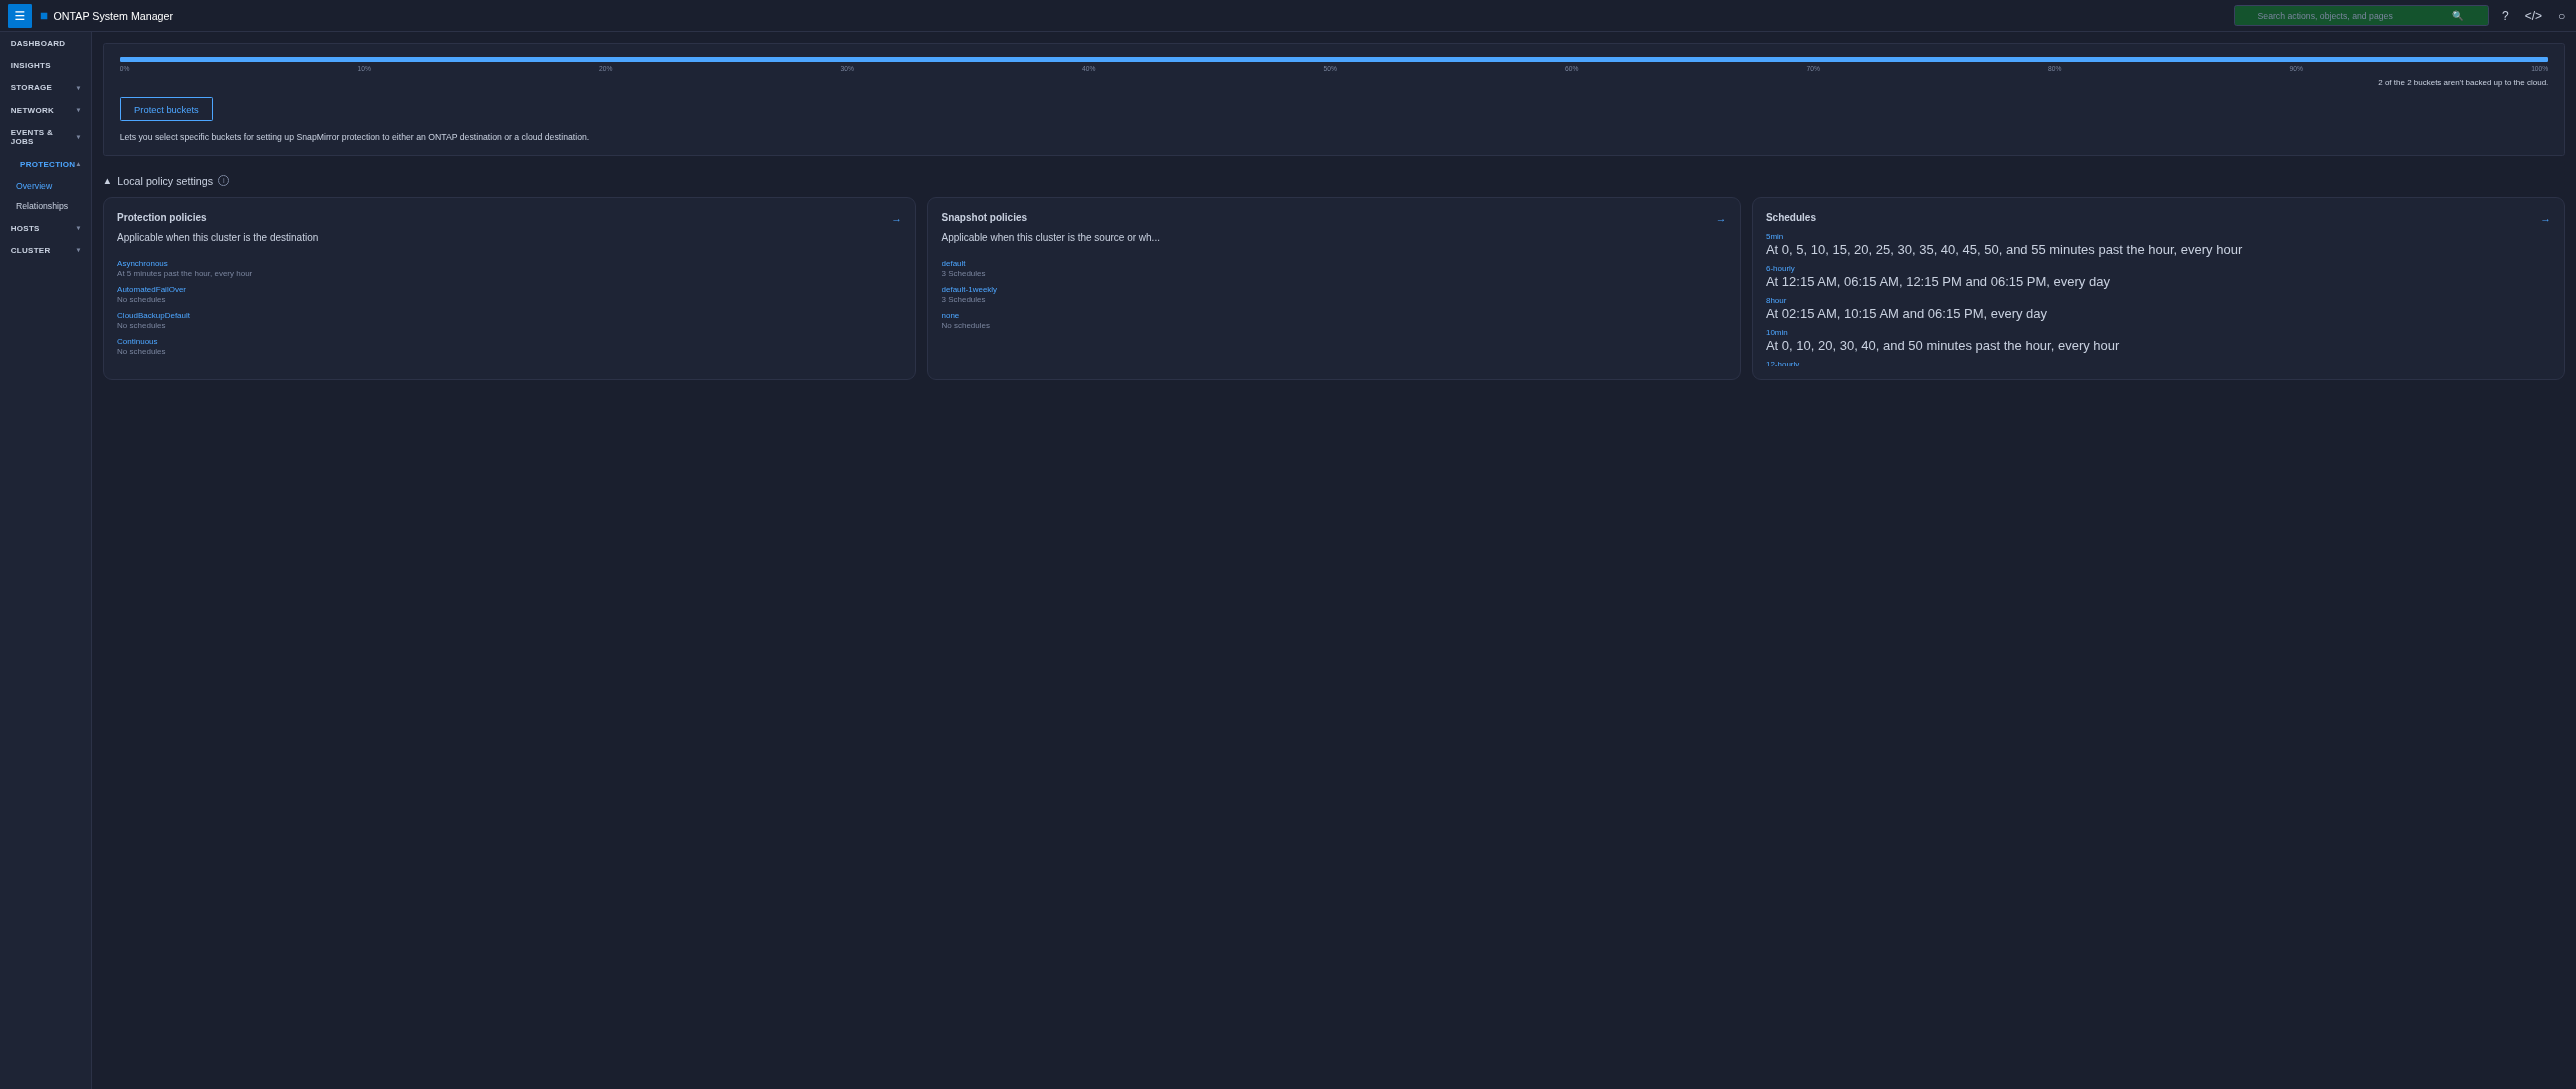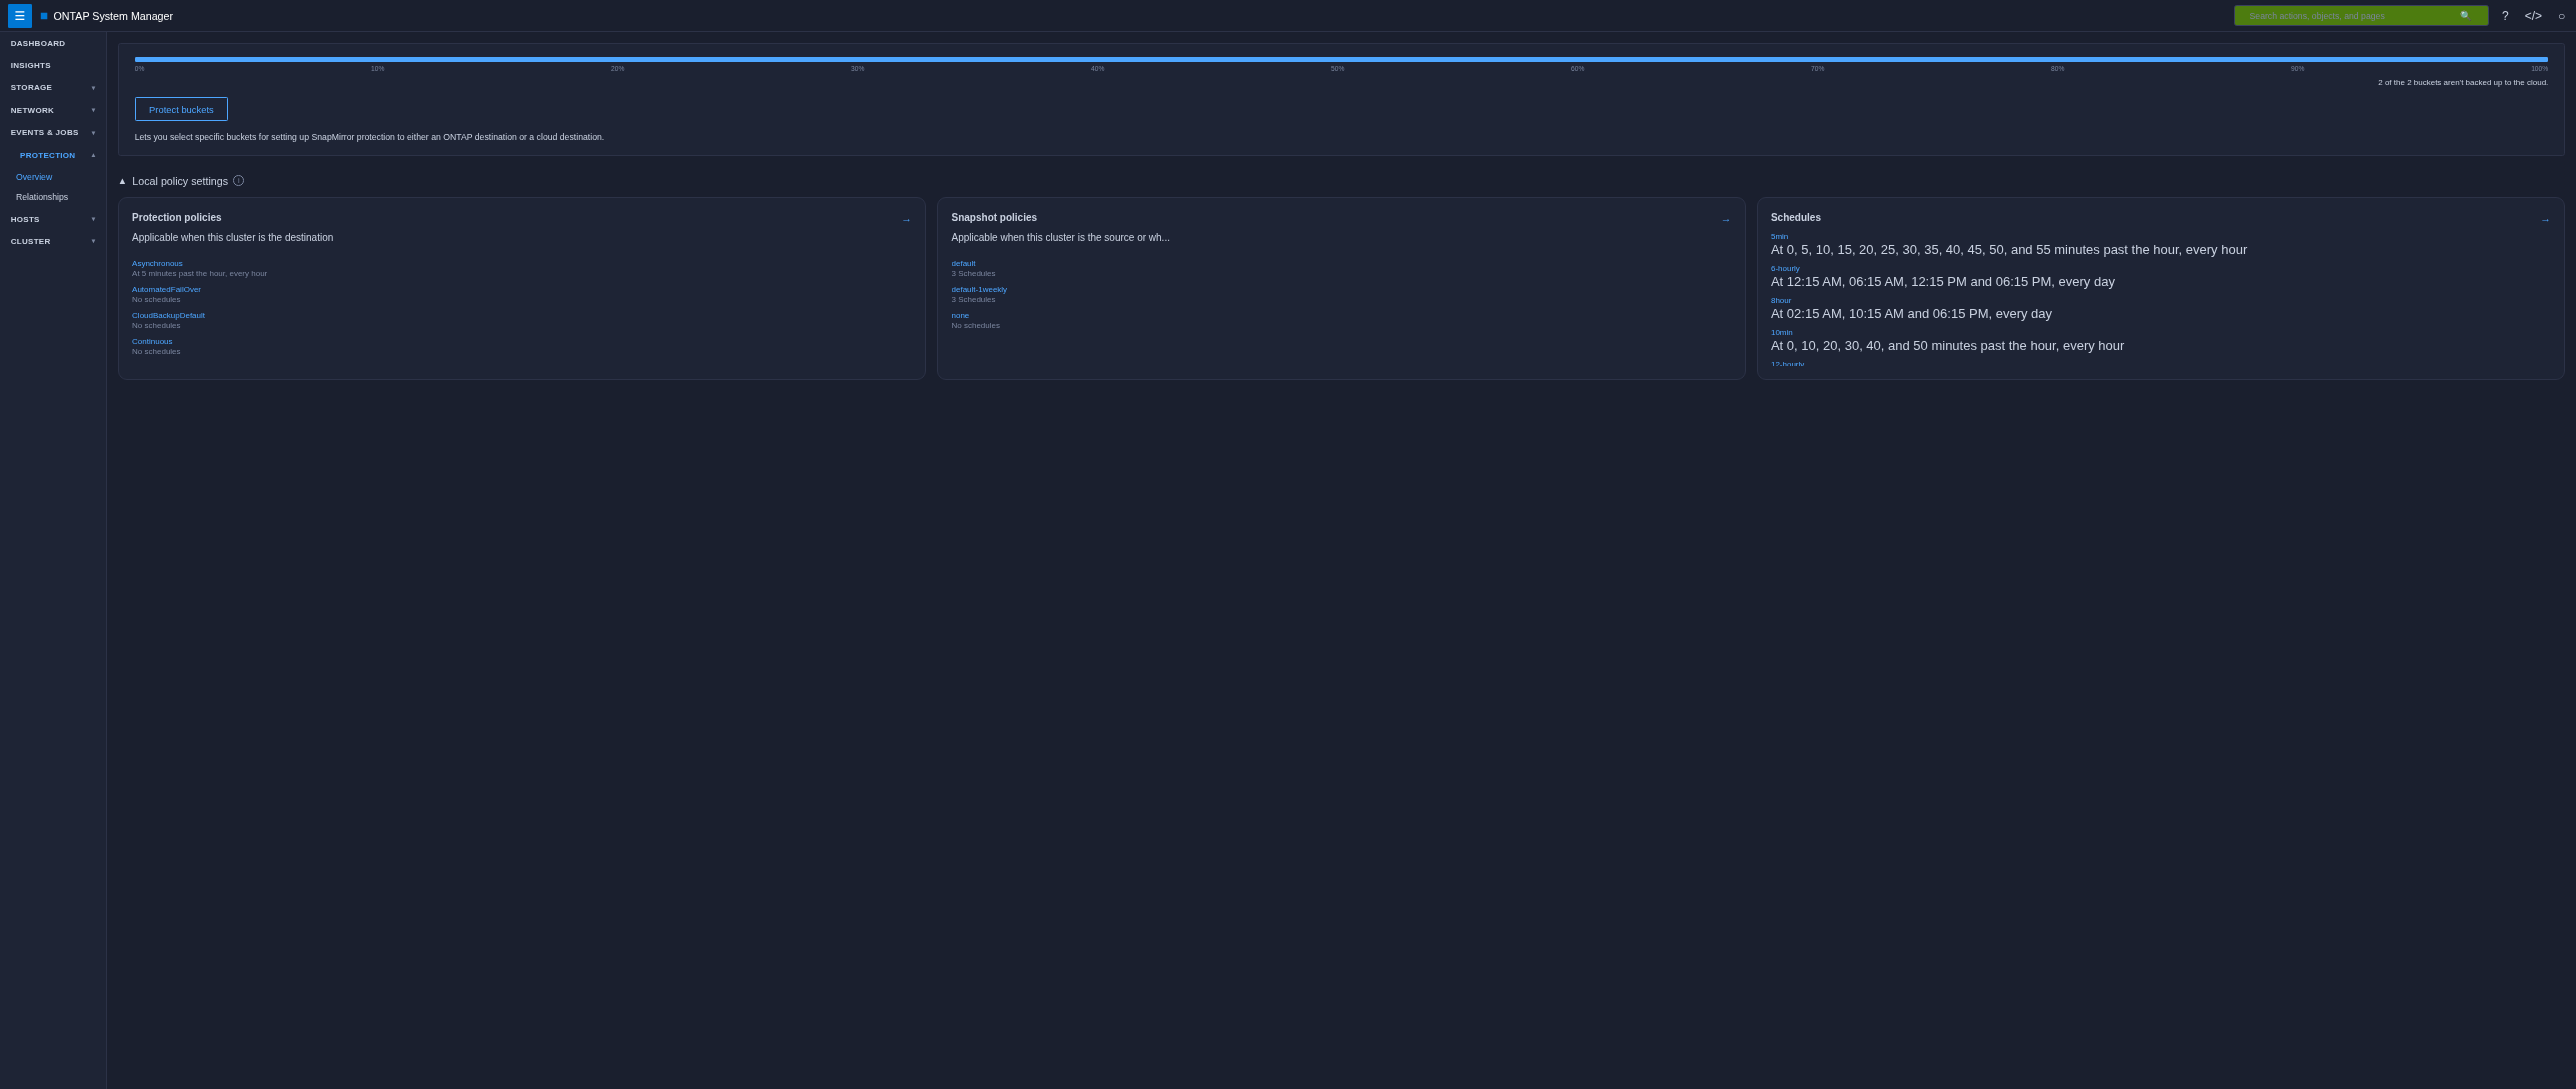--- a/index.html
+++ b/index.html
@@ -48,24 +48,24 @@
       font-weight: 400;
       flex: 1;
     }
     .topnav-brand-icon {
       color: #0078d4;
       font-size: 13.4px;
     }
     .topnav-search {
       display: flex;
       align-items: center;
-      background: #4d7c0f;
+      background: #14532d;
       border: 0.7px solid #3a4060;
       border-radius: 2.7px;
-      padding: 0 15px;
+      padding: 0 23px;
       height: 21.5px;
       width: 255px;
       gap: 5.4px;
     }
     .topnav-search input {
       background: none;
       border: none;
       color: #c9d1e0;
       font-size: 8.7px;
       outline: none;
@@ -89,21 +89,21 @@
 
     
     .app-body {
       display: flex;
       flex: 1;
       overflow: hidden;
     }
 
     
     .sidebar {
-      width: 107px;
+      width: 92px;
       background: #1e2435;
       flex-shrink: 0;
       display: flex;
       flex-direction: column;
       overflow-y: auto;
       border-right: 0.7px solid #2c3247;
     }
     .sidebar-item {
       display: flex;
       align-items: center;

